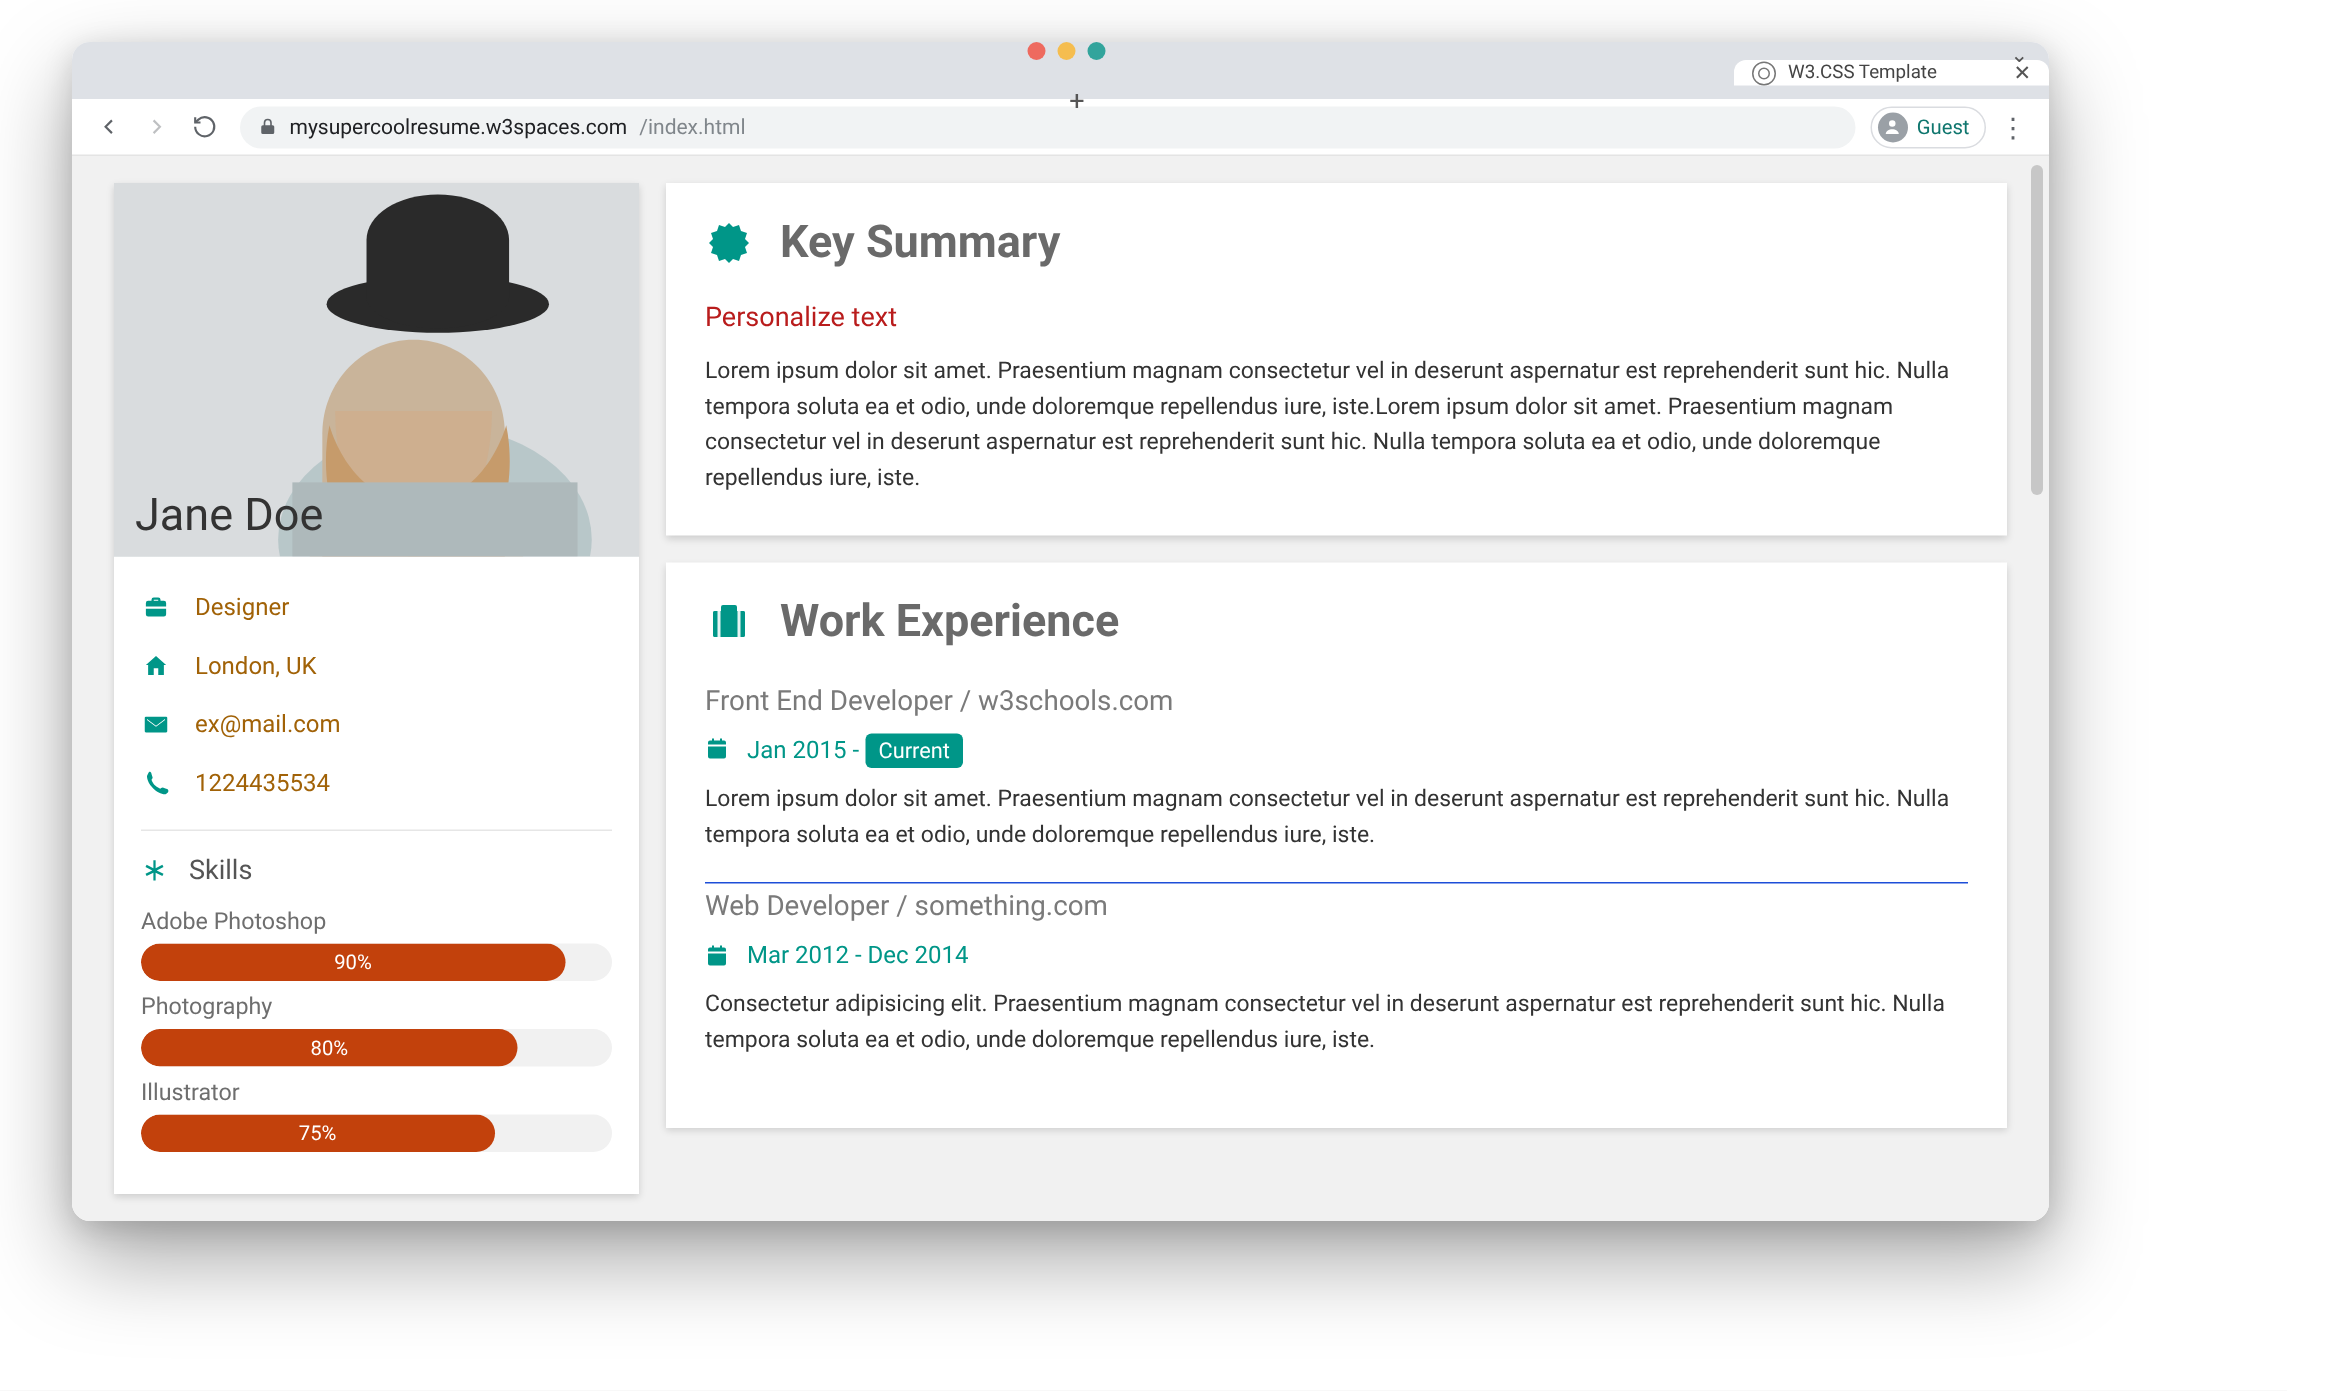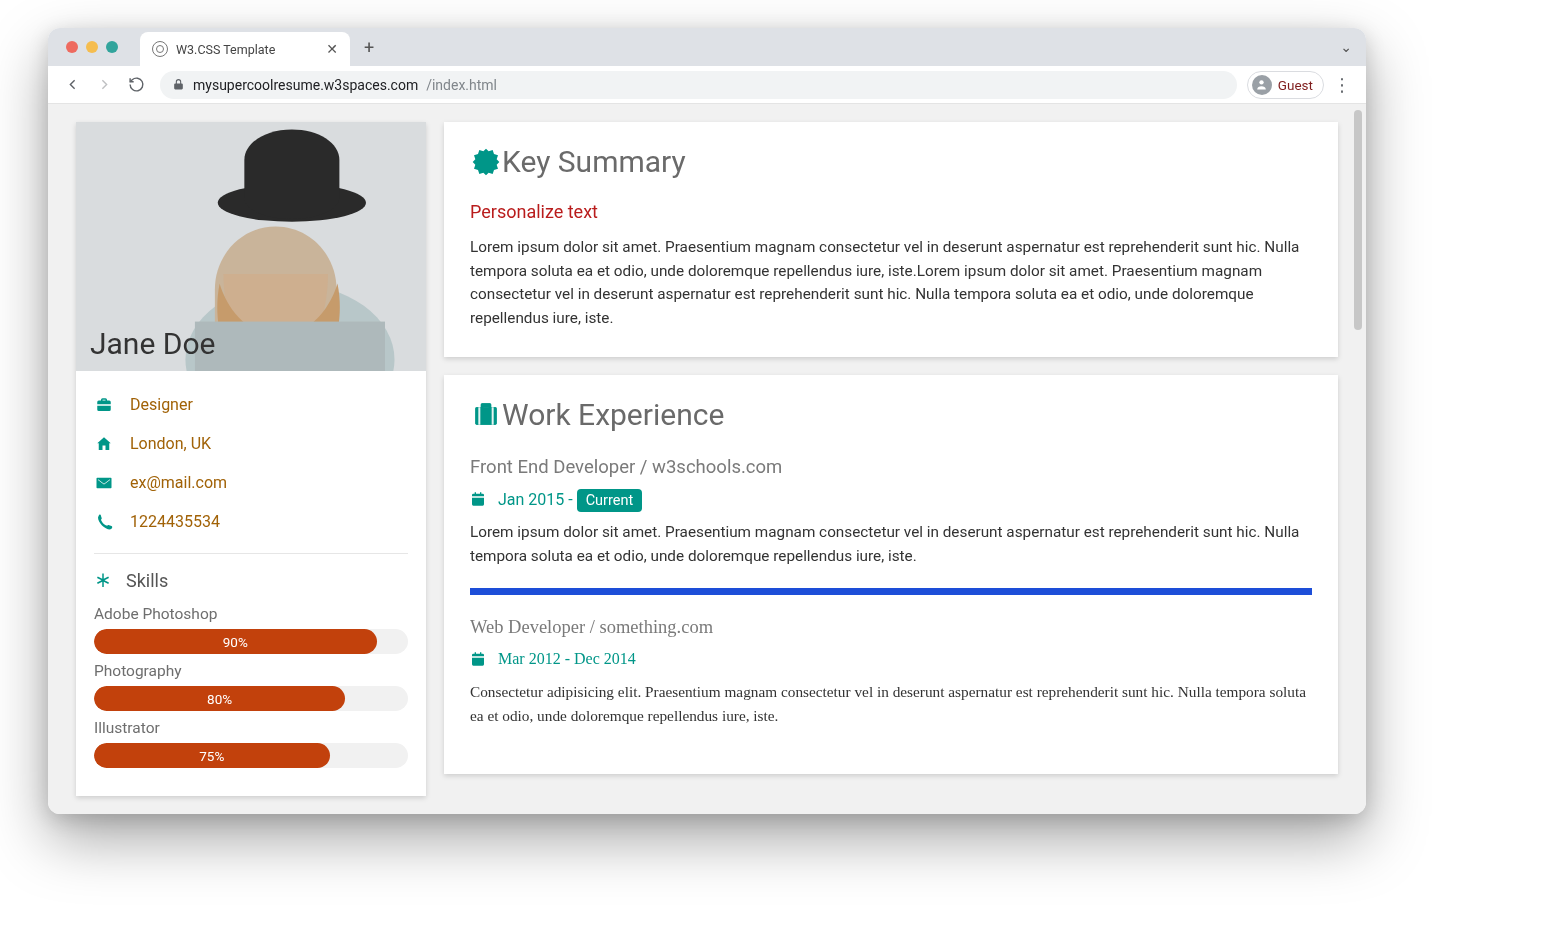--- a/index.html
+++ b/index.html
@@ -23,20 +23,21 @@
     flex-direction: column;
   }
   
   .tabstrip {
     height: 38px;
     background: #dee1e6;
     display: flex;
     align-items: center;
     position: relative;
     padding-left: 8px;
+    flex-direction: column;
   }
   .traffic-lights { display: flex; gap: 8px; padding: 0 10px; }
   .tl { width: 12px; height: 12px; border-radius: 50%; }
   .tl.red { background: #ee6a5f; }
   .tl.yellow { background: #f5bd4f; }
   .tl.green { background: #32a49c; }
   .tab {
     margin-left: 12px;
     height: 34px;
     background: #fff;
@@ -81,21 +82,21 @@
     gap: 8px;
     font-size: 14px;
     color: #202124;
     margin: 0 6px;
   }
   .addr .lock { color:#5f6368; }
   .addr .url-rest { color:#80868b; }
   .guest-chip {
     height: 28px; border: 1px solid #dadce0; border-radius: 14px;
     display:flex; align-items:center; gap:6px; padding: 0 10px 0 4px;
-    font-size: 13.5px; color:#7f1d1d;
+    font-size: 13.5px; color:#0f766e;
   }
   .guest-chip .avatar { width:20px;height:20px;border-radius:50%;background:#9aa0a6;display:flex;align-items:center;justify-content:center;color:#fff; }
   .kebab { width:28px;display:flex;align-items:center;justify-content:center;color:#5f6368;font-size:18px; }
   
   .viewport {
     flex: 1;
     background: #f1f1f1;
     position: relative;
     display: flex;
     gap: 18px;
@@ -120,26 +121,26 @@
   .info-row .ic { color:#009688; width:20px; display:flex; justify-content:center; }
   .hr { height:1px; background:#e6e6e6; margin: 12px 0 16px; }
   .skills-head { display:flex; align-items:center; gap:14px; color:#555; font-size:18px; margin-bottom:14px; }
   .skills-head .ic { color:#009688; }
   .skill-label { color:#6e6e6e; font-size:15.5px; margin: 8px 0 6px; }
   .bar { height:25px; background:#f1f1f1; border-radius:13px; overflow:hidden; position:relative; }
   .bar .fill { height:100%; background:#c2410c; border-radius:13px; display:flex; align-items:center; justify-content:center; color:#fff; font-size:13.5px; }
   
   .maincol { flex:1; display:flex; flex-direction:column; gap:18px; }
   .section { padding: 22px 26px 26px; }
-  .sec-head { display:flex; align-items:center; color:#6a6a6a; font-size:30px; font-weight:400; margin-bottom: 22px; }
+  .sec-head { display:flex; align-items:center; gap:18px; color:#6a6a6a; font-size:30px; font-weight:700; margin-bottom: 22px; }
   .sec-head .ic { color:#009688; }
   .sub-gray { color:#b91c1c; font-size:18px; margin-bottom: 14px; }
   .para { color:#333; font-size:15.3px; line-height:1.55; }
   .job { padding: 2px 0 20px; }
-  .job + .job { border-top:7px solid #1d4ed8; padding-top: 22px; font-family: Liberation Serif, serif; }
+  .job + .job { border-top:1px solid #1d4ed8; padding-top: 4px; }
   .job-title { color:#7a7a7a; font-size:18.5px; margin-bottom: 12px; }
   .date-row { display:flex; align-items:center; gap:12px; color:#009688; font-size:16px; margin-bottom: 12px; }
   .date-row .ic { color:#009688; }
   .badge { background:#009688; color:#fff; border-radius:4px; padding:3px 9px; font-size:14.5px; }
   
   .svgicon{display:inline-flex;}
 </style>
 </head>
 <body>
 

